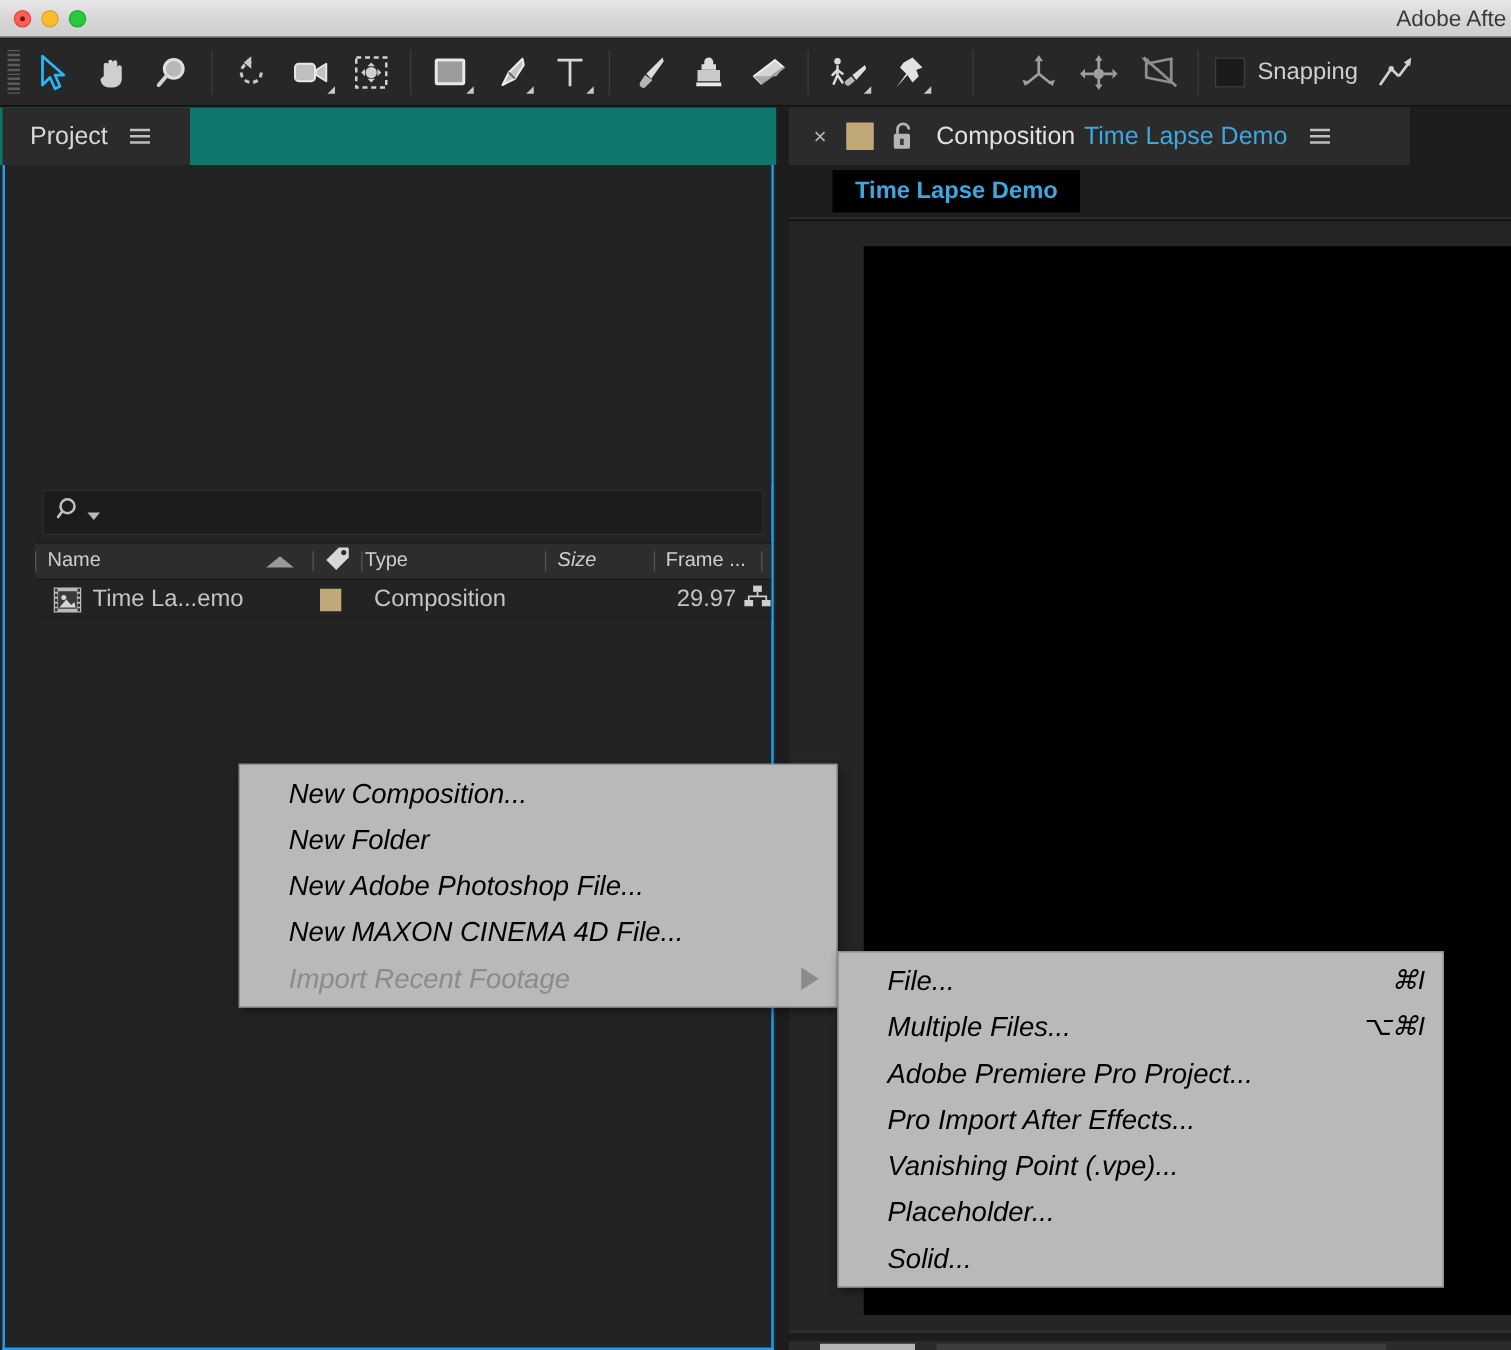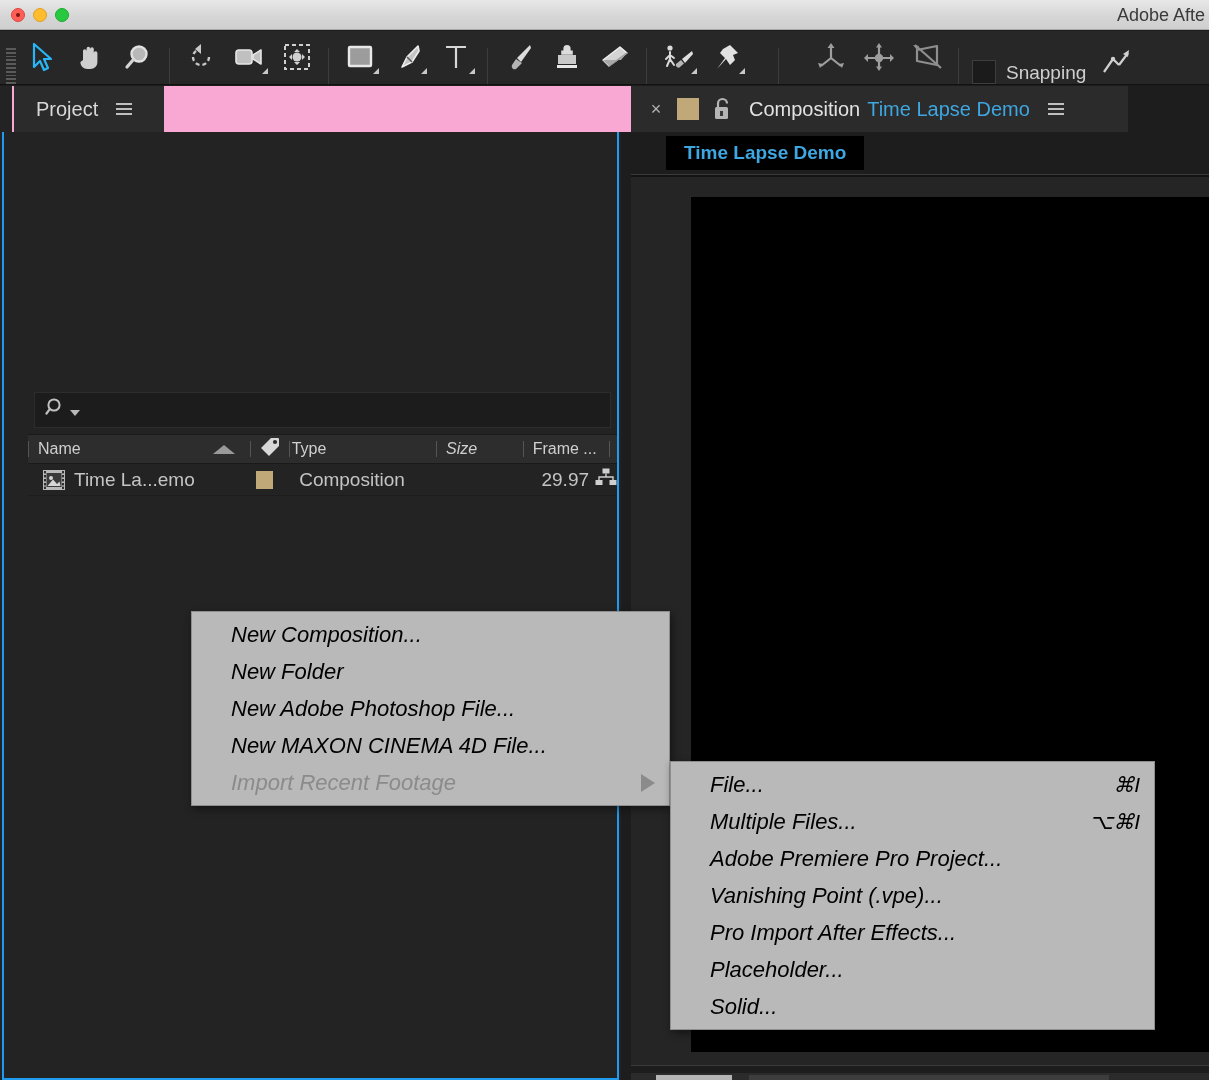--- a/index.html
+++ b/index.html
@@ -32,21 +32,21 @@
     position: absolute; right: 0; top: 0; height: 30px; line-height: 30px;
     padding-right: 4px;
     font-size: 18px; color: #3a3a3a; white-space: nowrap;
   }
 
   
   .toolbar {
     position: absolute; left: 0; top: 31px; width: 1209px; height: 54px;
     background: #272727;
     border-bottom: 1px solid #111;
-    display: flex; align-items: flex-end;
+    display: flex; align-items: center;
   }
   .grip {
     width: 14px; height: 36px; margin-left: 4px;
     display: flex; flex-direction: column; justify-content: center; gap: 2px;
     flex: 0 0 auto;
   }
   .grip i { display: block; height: 2px; background: #5a5a5a; margin: 0 2px; }
   .tgroup { display: flex; align-items: center; height: 54px; }
   .tsep { width: 1px; height: 36px; background: #3d3d3d; margin: 0 7px; flex: 0 0 auto; }
   .tool {
@@ -66,22 +66,22 @@
     margin-left: 6px;
   }
   .snap-label { font-size: 19px; color: #cfcfcf; margin-left: 10px; white-space: nowrap; }
 
   
   .project-panel {
     position: absolute; left: 0; top: 86px; width: 621px; height: 994px;
     background: #232323;
   }
   .proj-tabbar {
-    position: absolute; left: 12px; top: 0; width: 621px; height: 46px;
-    background: #f9a8d4;
+    position: absolute; left: 0; top: 0; width: 621px; height: 46px;
+    background: #0f766e;
   }
   .proj-tab {
     position: absolute; left: 2px; top: 0; width: 150px; height: 46px;
     background: #2b2b2b;
     display: flex; align-items: center;
   }
   .proj-tab .label { font-size: 20px; color: #d8d8d8; margin-left: 22px; }
   .hamburger { margin-left: 18px; display: flex; flex-direction: column; gap: 3px; }
   .hamburger i { display: block; width: 16px; height: 2px; background: #bfbfbf; }
   .proj-body {
@@ -547,28 +547,28 @@
     </div>
     <div class="mi">
       <span>Multiple Files...</span>
       <span class="shortcut">⌥⌘I</span>
     </div>
     <div class="mi">
       <span>Adobe Premiere Pro Project...</span>
       <span class="shortcut"></span>
     </div>
     <div class="mi">
+      <span>Pro Import After Effects...</span>
+      <span class="shortcut"></span>
+    </div>
+    <div class="mi">
       <span>Vanishing Point (.vpe)...</span>
       <span class="shortcut"></span>
     </div>
     <div class="mi">
-      <span>Pro Import After Effects...</span>
-      <span class="shortcut"></span>
-    </div>
-    <div class="mi">
       <span>Placeholder...</span>
       <span class="shortcut"></span>
     </div>
     <div class="mi">
       <span>Solid...</span>
       <span class="shortcut"></span>
     </div>
   </div>
 
 </div>

